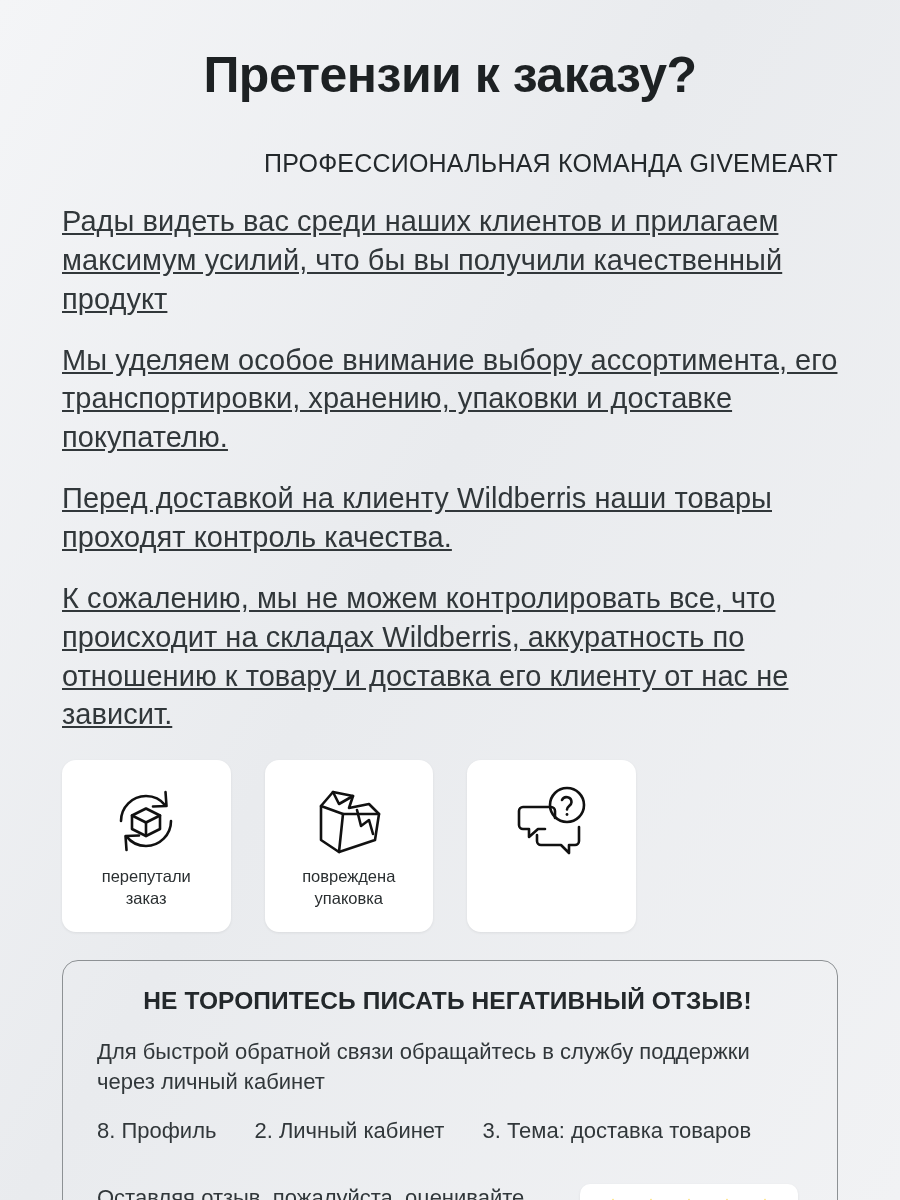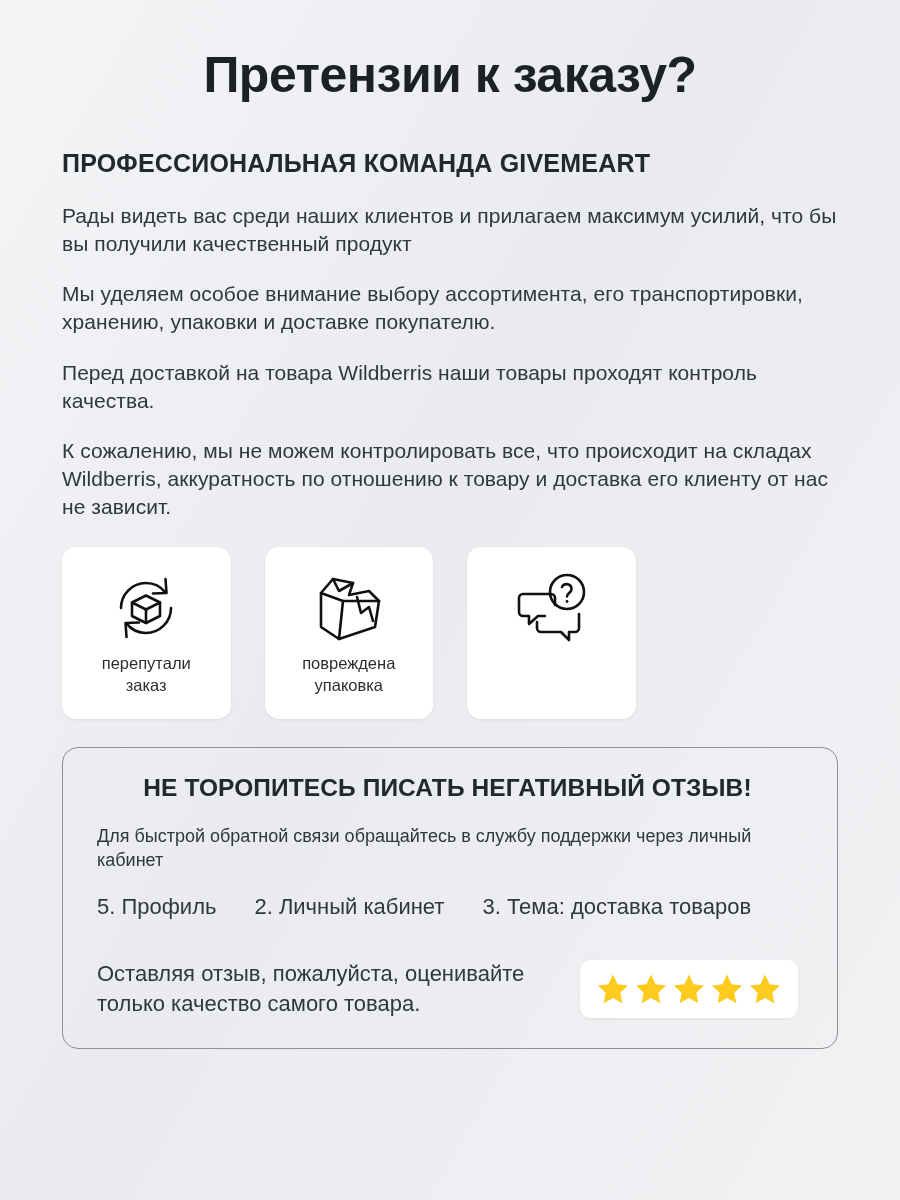--- a/index.html
+++ b/index.html
@@ -29,36 +29,37 @@
     text-align: center;
     font-size: 50px;
     line-height: 1.1;
     font-weight: 700;
     letter-spacing: -0.5px;
     color: #1d2123;
   }
 
   .subtitle {
     margin: 46px 0 0 0;
-    text-align: left;
+    text-align: right;
     font-size: 25px;
-    font-weight: 700;
+    font-weight: 400;
     letter-spacing: 0.2px;
     color: #23282b;
   }
 
   .paragraphs {
     margin-top: 24px;
   }
   .paragraph {
-    font-size: 21px;
+    font-size: 29px;
     line-height: 1.34;
     color: #31373a;
     margin: 12px 0 22px 0;
     letter-spacing: 0.05px;
+    text-decoration: underline;
   }
 
   .section-head {
     margin: 22px 0 0 0;
     text-align: center;
     font-size: 25px;
     font-weight: 700;
     letter-spacing: 0.2px;
     color: #23282b;
   }
@@ -106,21 +107,21 @@
   .notice-title {
     margin: 0;
     text-align: center;
     font-size: 24.5px;
     font-weight: 700;
     color: #23282b;
     letter-spacing: 0.1px;
   }
   .notice-text {
     margin: 22px 0 0 0;
-    font-size: 18px;
+    font-size: 22px;
     line-height: 1.34;
     color: #31373a;
   }
   .steps {
     margin-top: 22px;
     display: flex;
     gap: 38px;
     font-size: 22px;
     color: #31373a;
   }
@@ -159,21 +160,21 @@
 
 <div class="page">
 
   <h1 class="title">Претензии к заказу?</h1>
 
   <h2 class="subtitle">ПРОФЕССИОНАЛЬНАЯ КОМАНДА GIVEMEART</h2>
 
   <div class="paragraphs">
     <p class="paragraph">Рады видеть вас среди наших клиентов и прилагаем максимум усилий, что бы вы получили качественный продукт</p>
     <p class="paragraph">Мы уделяем особое внимание выбору ассортимента, его транспортировки, хранению, упаковки и доставке покупателю.</p>
-    <p class="paragraph">Перед доставкой на товара Wildberris наши товары  проходят контроль качества.</p>
+    <p class="paragraph">Перед доставкой на клиенту Wildberris наши товары  проходят контроль качества.</p>
     <p class="paragraph">К сожалению, мы не можем контролировать все, что происходит на складах Wildberris, аккуратность по отношению к товару и доставка его клиенту от нас не зависит.</p>
   </div>
 
 
   <div class="cards">
 
     <div class="card">
       <div class="card-icon">
         <svg width="76" height="76" viewBox="0 0 76 76" fill="none" stroke="#111" stroke-width="2.6" stroke-linecap="round" stroke-linejoin="round">
           <path d="M13 38a25 25 0 0 1 25-25c8 0 15 3.7 19.5 9.6"></path>
@@ -216,21 +217,21 @@
       </div>
     </div>
 
   </div>
 
   <div class="notice">
     <h3 class="notice-title">НЕ ТОРОПИТЕСЬ ПИСАТЬ НЕГАТИВНЫЙ ОТЗЫВ!</h3>
     <p class="notice-text">Для быстрой обратной связи обращайтесь в службу поддержки через личный кабинет</p>
 
     <div class="steps">
-      <span class="step">5. Профиль</span>
+      <span class="step">8. Профиль</span>
       <span class="step">2. Личный кабинет</span>
       <span class="step">3. Тема: доставка товаров</span>
     </div>
 
     <div class="notice-bottom">
       <div class="notice-bottom-text">Оставляя отзыв, пожалуйста, оценивайте только качество самого товара.</div>
       <div class="stars-box">
         <svg class="star" viewBox="0 0 24 24" fill="#FCCB1E">
             <polygon points="12,1.8 15.2,8.6 22.6,9.5 17.2,14.6 18.6,22 12,18.4 5.4,22 6.8,14.6 1.4,9.5 8.8,8.6"></polygon>
           </svg>

